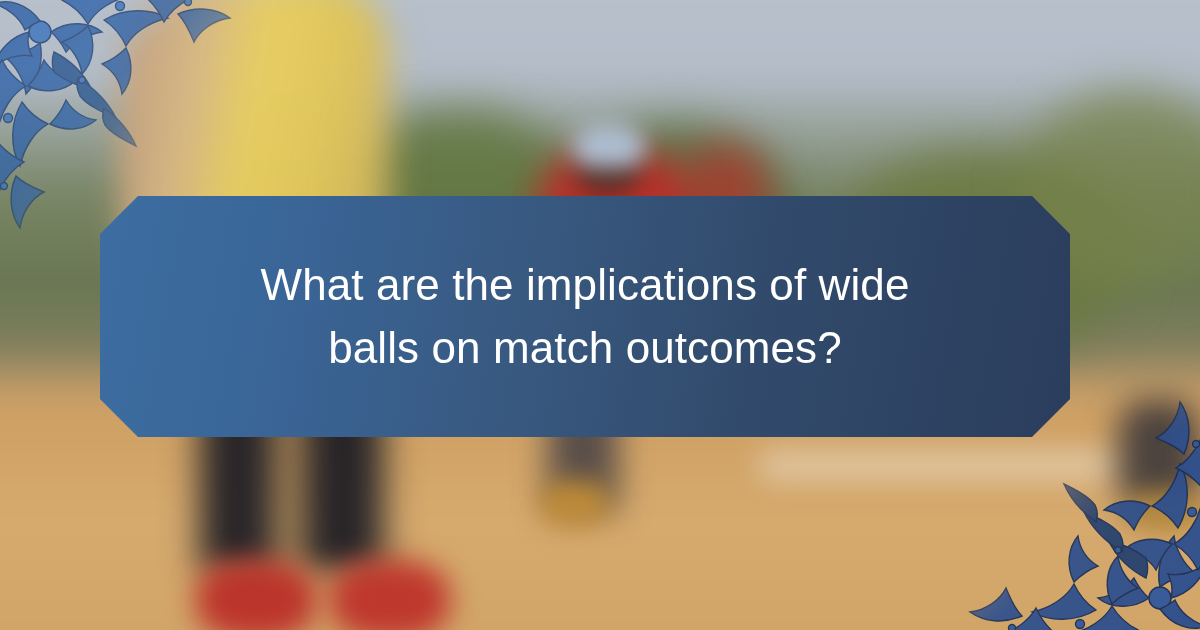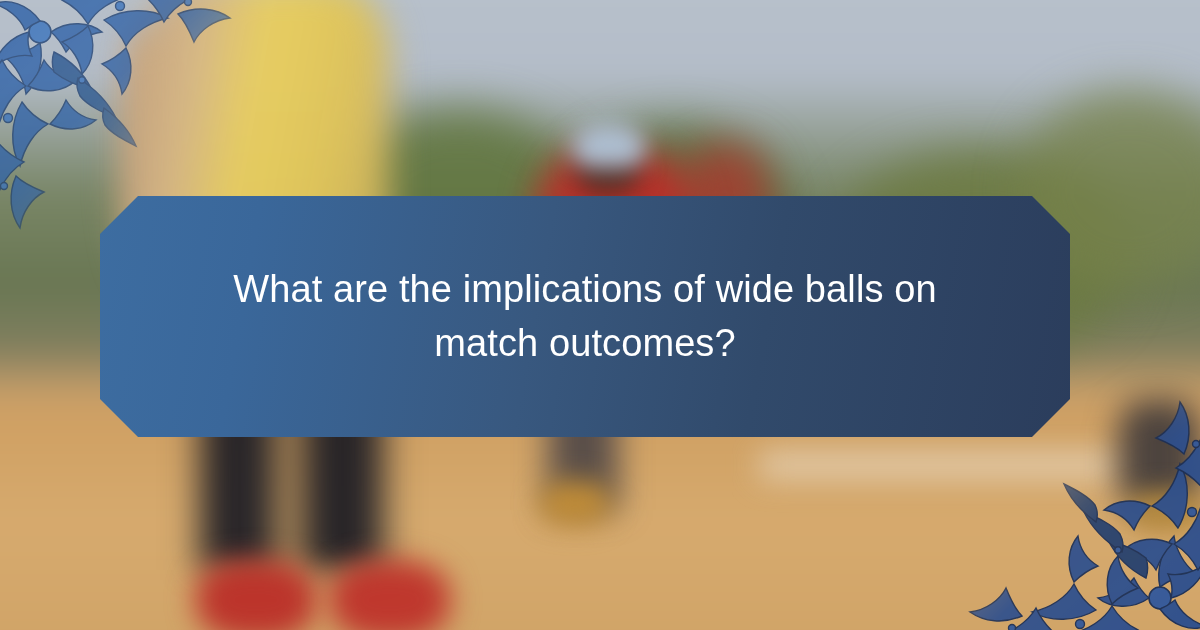--- a/index.html
+++ b/index.html
@@ -243,21 +243,21 @@
     display: flex;
     align-items: center;
     justify-content: center;
     box-sizing: border-box;
     padding: 0 90px;
   }
 
   .banner-title {
     margin: 0;
     color: #ffffff;
-    font-size: 38px;
+    font-size: 44px;
     font-weight: 400;
     line-height: 1.42;
     text-align: center;
     letter-spacing: 0.1px;
     max-width: 730px;
   }
 </style>
 </head>
 <body>
 

